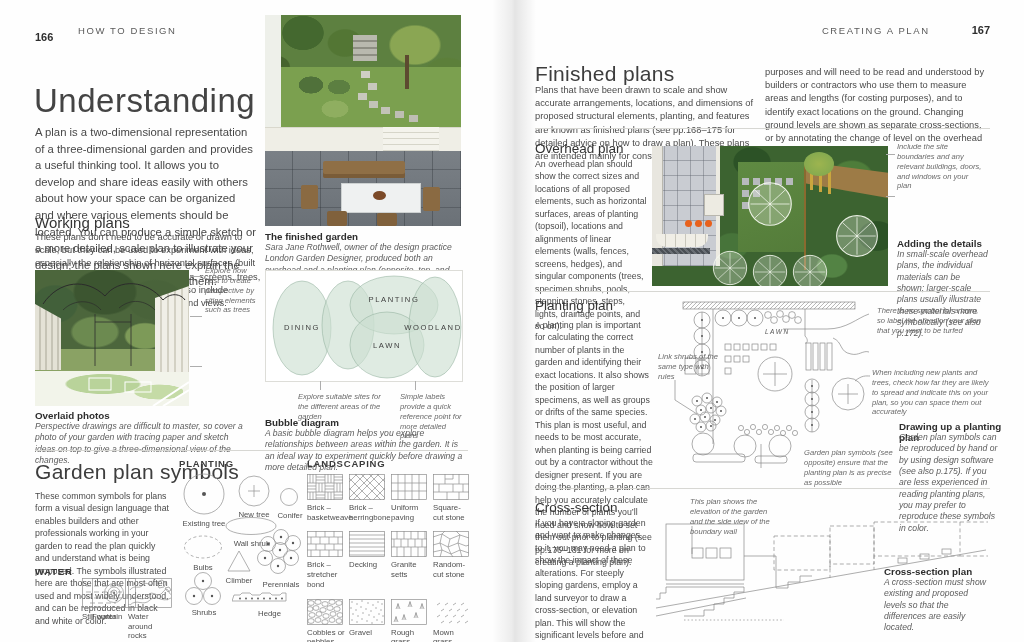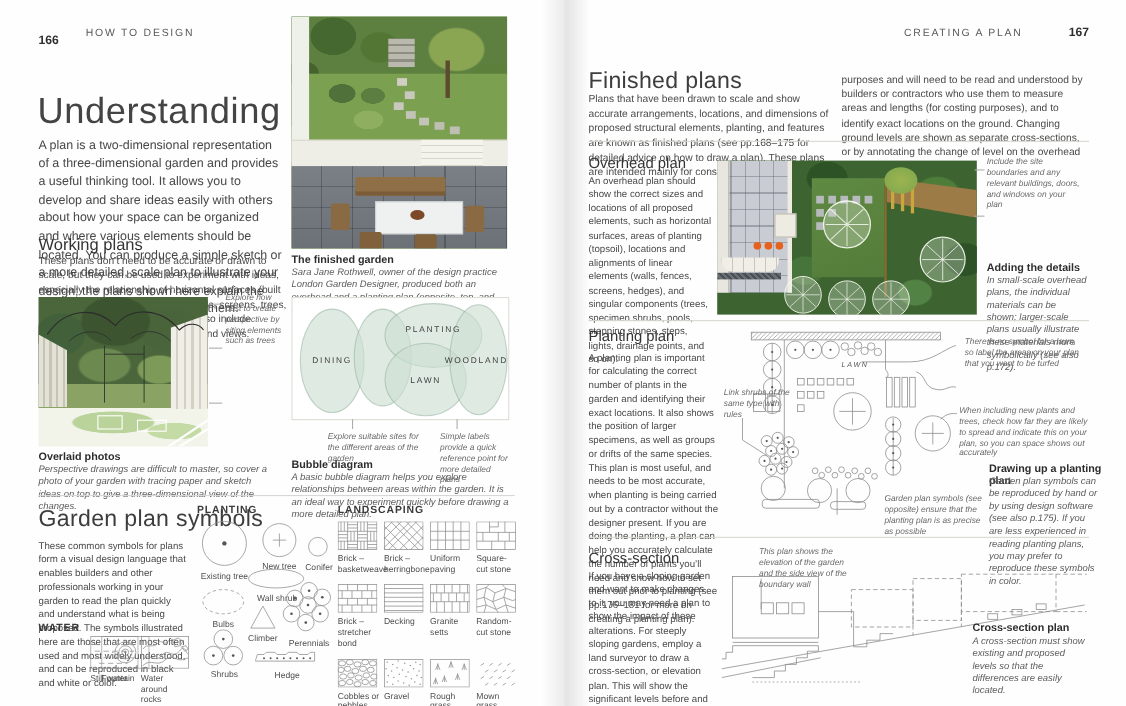--- a/index.html
+++ b/index.html
@@ -247,21 +247,21 @@
           <circle cx="14" cy="8.5" r=".9"></circle>
           <circle cx="20" cy="8.5" r=".9"></circle>
           <circle cx="26" cy="8.5" r=".9"></circle>
         <circle cx="32" cy="8.5" r=".9"></circle>
           <circle cx="38" cy="8.5" r=".9"></circle>
           <circle cx="44" cy="8.5" r=".9"></circle>
           <circle cx="50" cy="8.5" r=".9"></circle>
       </g>
     </svg>
   </div>
-  <div class="abs symlab" style="left:241px;top:609px;width:40px;text-align:center;">Hedge</div>
+  <div class="abs symlab" style="left:241px;top:609px;width:40px;text-align:right;">Hedge</div>
 
   <div class="abs symhead" style="left:307px;top:458px;">LANDSCAPING</div>
   <div class="abs lsg" style="left:307px;top:474px;width:164px;">
     <div class="lscell">
       <svg class="linework swatch" width="36" height="26" viewBox="0 0 36 26" preserveAspectRatio="none">
         <rect x=".4" y=".4" width="35.2" height="25.2"></rect>
         <path d="M9,0V26 M18,0V26 M27,0V26 M0,9H36 M0,18H36"></path>
         <path d="M3,0V9 M6,0V9 M21,0V9 M24,0V9 M12,9V18 M15,9V18 M30,9V18 M33,9V18 M3,18V26 M6,18V26 M21,18V26 M24,18V26"></path>
         <path d="M9,3H18 M9,6H18 M27,3H36 M27,6H36 M0,12H9 M0,15H9 M18,12H27 M18,15H27 M9,21H18 M9,24H18 M27,21H36 M27,24H36"></path>
       </svg>
@@ -567,21 +567,21 @@
       <circle cx="40" cy="123" r="1"></circle>
         <circle cx="50" cy="121" r="1"></circle>
         <circle cx="60" cy="124" r="1"></circle>
         <circle cx="46" cy="131" r="1"></circle>
         <circle cx="56" cy="130" r="1"></circle>
     </g>
     <text x="110" y="38" font-size="6.5" font-style="italic" letter-spacing="1.5" fill="#555">LAWN</text>
   </svg>
   <div class="abs annot" style="left:658px;top:352px;width:62px;">Link shrubs of the same type with rules</div>
   <div class="abs annot" style="left:877px;top:306px;width:110px;">There is no symbol for a lawn, so label the areas on your plan that you want to be turfed</div>
-  <div class="abs annot" style="left:872px;top:368px;width:122px;">When including new plants and trees, check how far they are likely to spread and indicate this on your plan, so you can space shows out accurately</div>
+  <div class="abs annot" style="left:872px;top:368px;width:122px;">When including new plants and trees, check how far they are likely to spread and indicate this on your plan, so you can space them out accurately</div>
   <div class="abs annot" style="left:804px;top:448px;width:96px;">Garden plan symbols (see opposite) ensure that the planting plan is as precise as possible</div>
   <div class="abs cap-t" style="left:899px;top:421px;">Drawing up a planting plan</div>
   <div class="abs cap-i" style="left:899px;top:432px;width:100px;">Garden plan symbols can be reproduced by hand or by using design software (see also p.175). If you are less experienced in reading planting plans, you may prefer to reproduce these symbols in color.</div>
 
   <div class="abs rule" style="left:535px;top:488px;width:455px;"></div>
 
   <div class="abs title-sm" style="left:535px;top:500px;">Cross-section</div>
   <div class="abs body-xs" style="left:535px;top:517px;width:112px;">If you have a sloping garden and want to make changes to it, you may need a plan to show the impact of these alterations. For steeply sloping gardens, employ a land surveyor to draw a cross-section, or elevation plan. This will show the significant levels before and after any changes. More complex slopes may need additional plans.</div>
 
   <svg class="abs" style="left:656px;top:492px;" width="332" height="138" viewBox="0 0 332 138">

